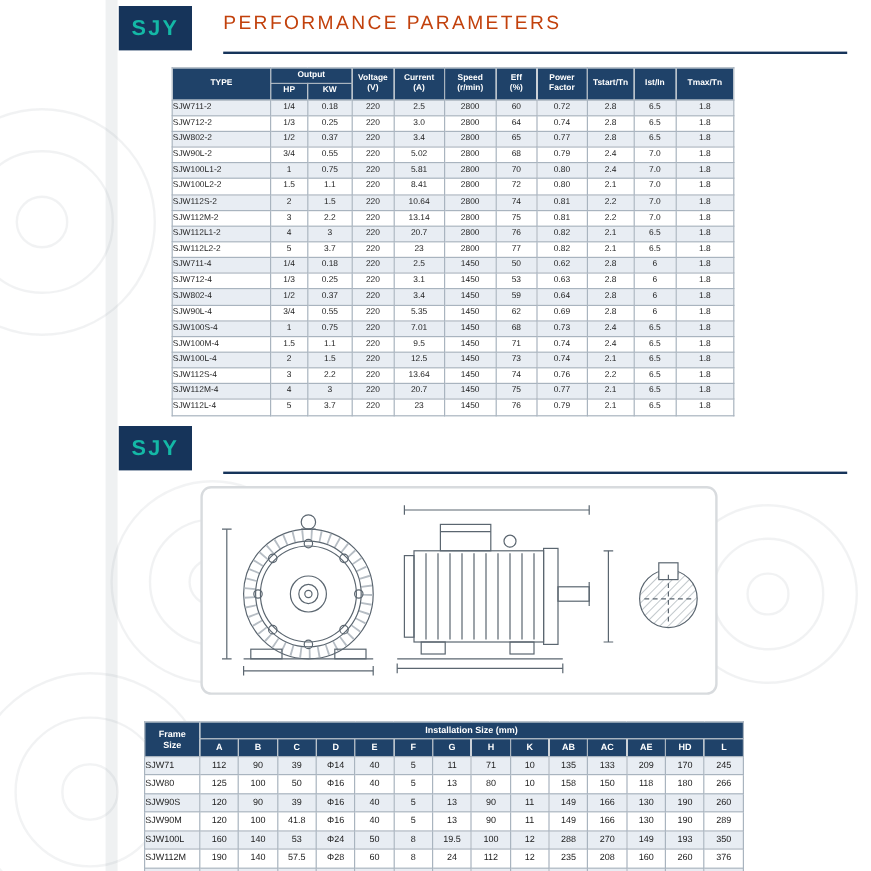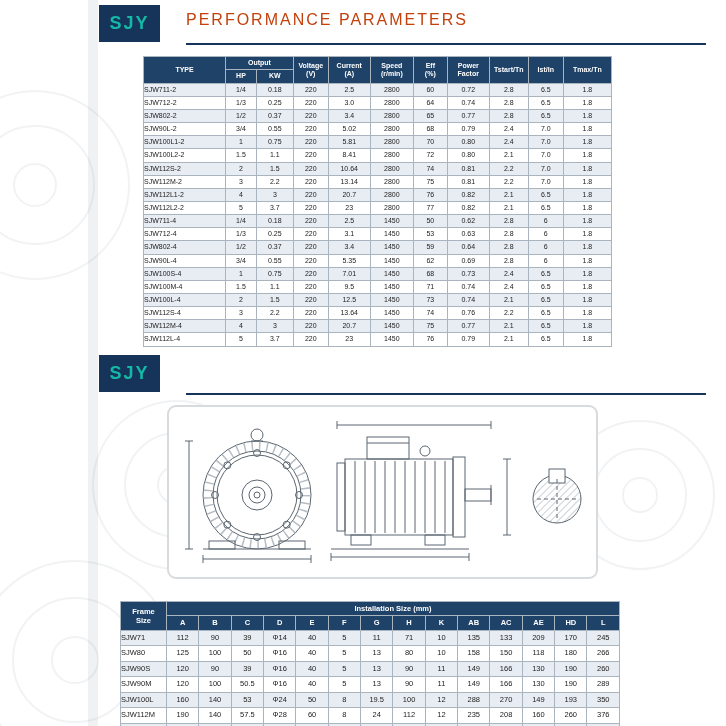--- a/index.html
+++ b/index.html
@@ -541,21 +541,21 @@
           <td>149</td>
           <td>166</td>
           <td>130</td>
           <td>190</td>
           <td>260</td>
         </tr>
         <tr>
           <td class="first">SJW90M</td>
           <td>120</td>
           <td>100</td>
-          <td>50.5</td>
+          <td>41.8</td>
           <td>Φ16</td>
           <td>40</td>
           <td>5</td>
           <td>13</td>
           <td>90</td>
           <td>11</td>
           <td>149</td>
           <td>166</td>
           <td>130</td>
           <td>190</td>

